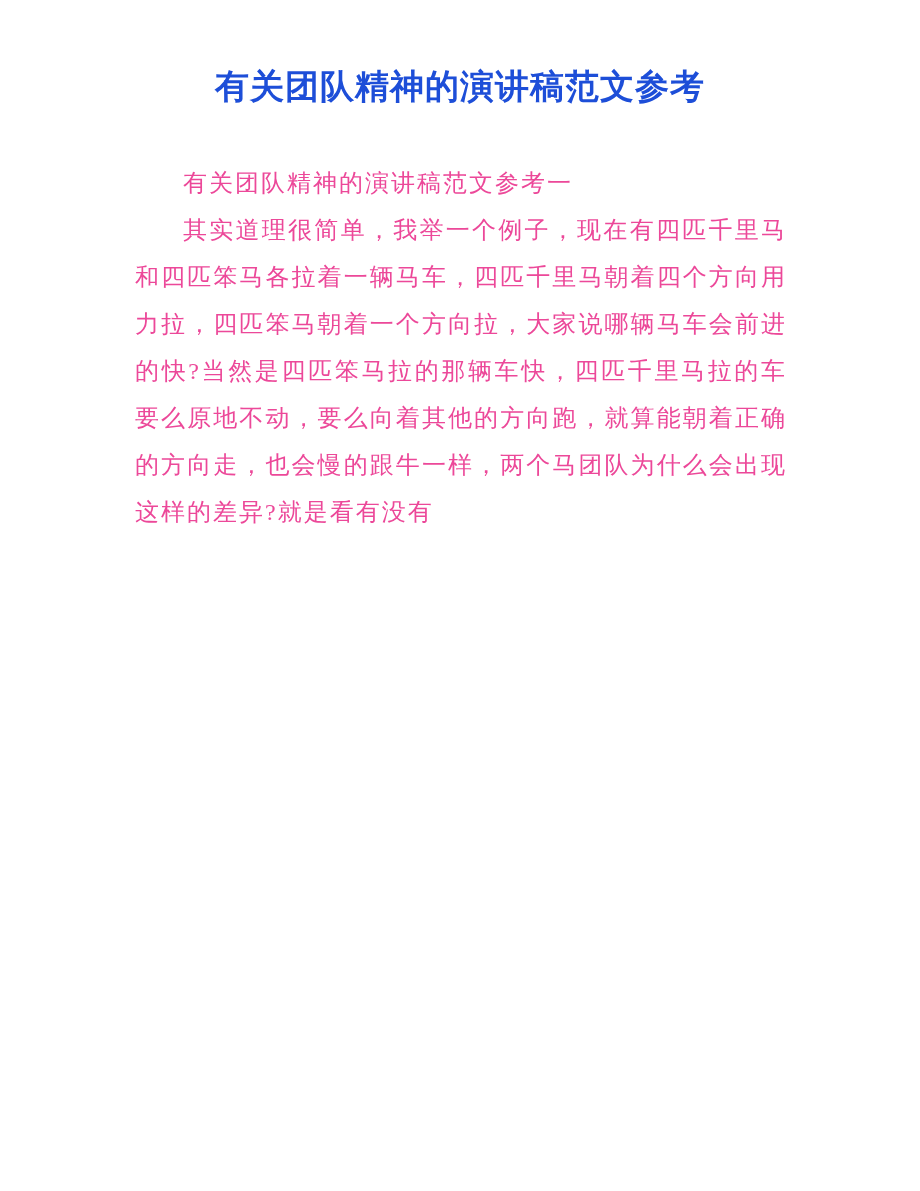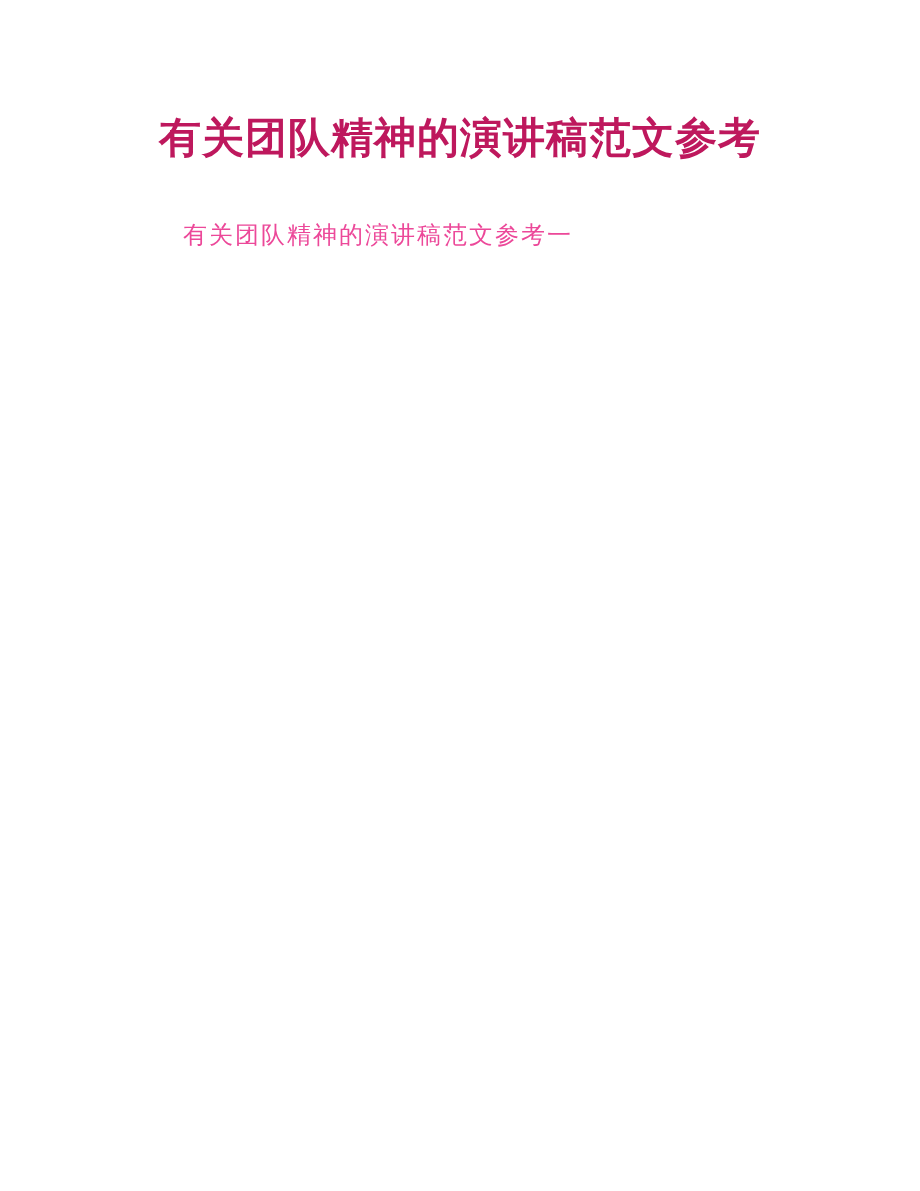--- a/index.html
+++ b/index.html
@@ -10,28 +10,28 @@
     font-family: "Liberation Serif", "DejaVu Serif", serif;
     overflow: hidden;
   }
   .page {
     position: relative;
     width: 920px;
     height: 1191px;
     background: #ffffff;
   }
   .doc-title {
-    margin-top: 116px;
+    margin-top: 64px;
     text-align: center;
     font-family: "Liberation Sans", "DejaVu Sans", sans-serif;
     font-weight: bold;
-    font-size: 42px;
+    font-size: 34px;
     line-height: 44px;
     letter-spacing: 1px;
-    color: #be185d;
+    color: #1d4ed8;
   }
   .doc-body {
     margin: 52px 133px 0 135px; 
     width: 652px;
   }
   .para {
     font-family: "Liberation Serif", "DejaVu Serif", serif;
     font-size: 24px;
     line-height: 47px;
     letter-spacing: 2px;
@@ -45,15 +45,16 @@
 </style>
 </head>
 <body>
 
 <div class="page">
 
   <h1 class="doc-title">有关团队精神的演讲稿范文参考</h1>
 
   <div class="doc-body">
     <p class="para indent">有关团队精神的演讲稿范文参考一</p>
+    <p class="para indent">其实道理很简单，我举一个例子，现在有四匹千里马和四匹笨马各拉着一辆马车，四匹千里马朝着四个方向用力拉，四匹笨马朝着一个方向拉，大家说哪辆马车会前进的快?当然是四匹笨马拉的那辆车快，四匹千里马拉的车要么原地不动，要么向着其他的方向跑，就算能朝着正确的方向走，也会慢的跟牛一样，两个马团队为什么会出现这样的差异?就是看有没有</p>
   </div>
 
 </div>
 
 </body></html>

